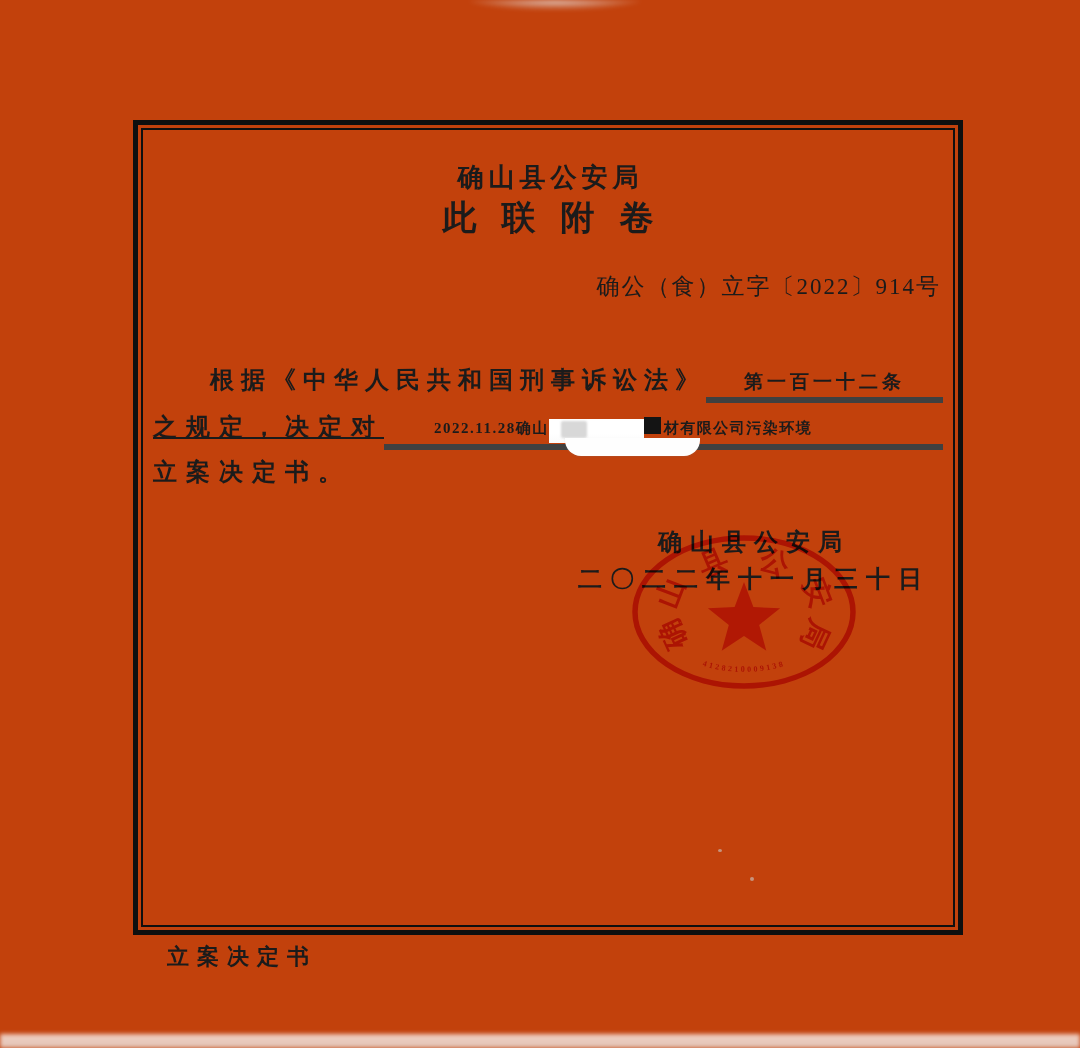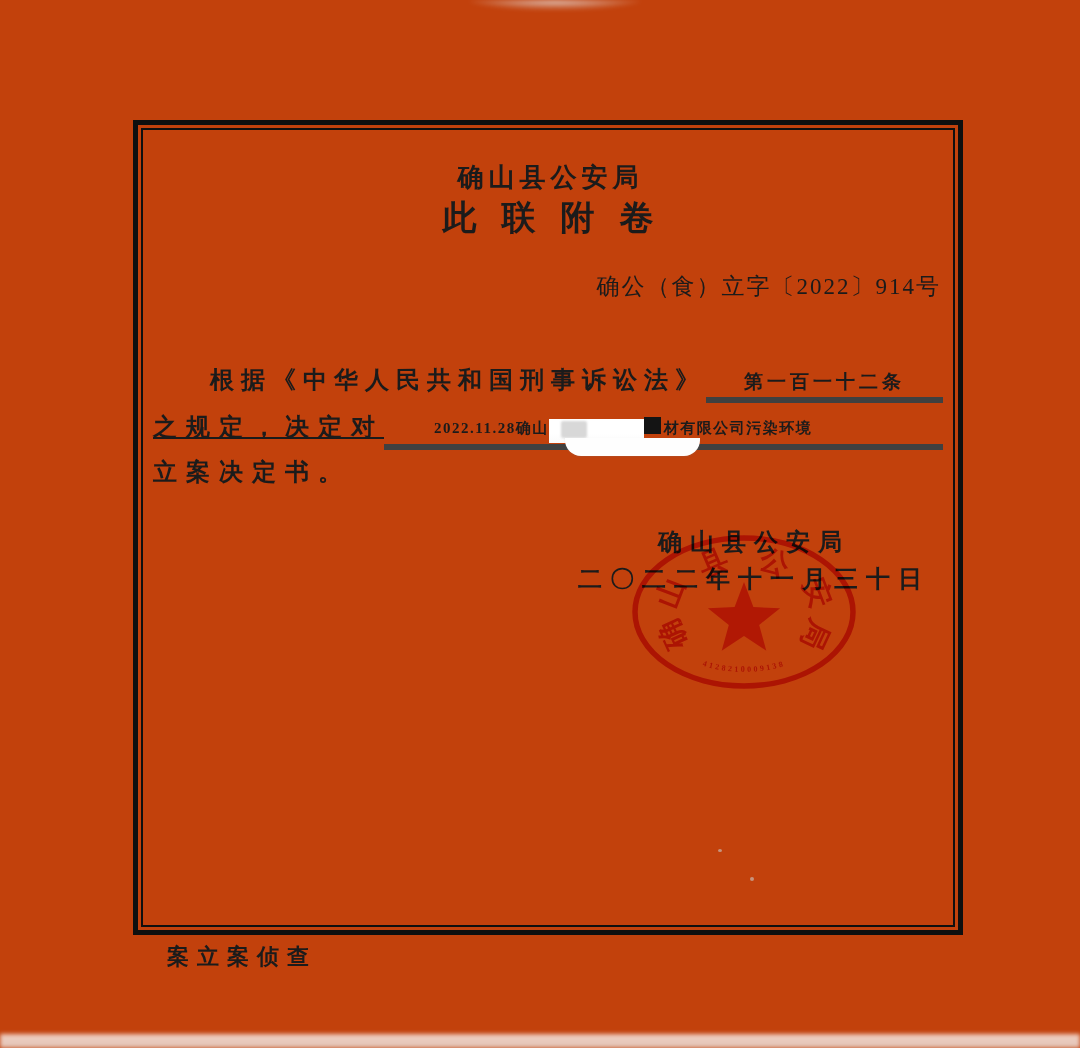--- a/index.html
+++ b/index.html
@@ -188,20 +188,20 @@
     <text x="89.1" y="36.3" transform="rotate(-23 89.1 36.3)" text-anchor="middle" dominant-baseline="central" font-size="29" font-weight="bold" fill="#e03c22">县</text>
     <text x="150.9" y="36.3" transform="rotate(23 150.9 36.3)" text-anchor="middle" dominant-baseline="central" font-size="29" font-weight="bold" fill="#e03c22">公</text>
     <text x="193.8" y="66.7" transform="rotate(69 193.8 66.7)" text-anchor="middle" dominant-baseline="central" font-size="29" font-weight="bold" fill="#e03c22">安</text>
     <text x="191.6" y="108.8" transform="rotate(115 191.6 108.8)" text-anchor="middle" dominant-baseline="central" font-size="29" font-weight="bold" fill="#e03c22">局</text>
     <path id="serialArc" d="M 60.9 132 A 92 60 0 0 0 179.1 132" fill="none" stroke="none"></path>
     <text font-size="8" font-weight="bold" fill="#e03c22" letter-spacing="2.5" text-anchor="middle">
       <textPath href="#serialArc" startOffset="50%">4128210009138</textPath>
     </text>
   </svg>
 
-  <div class="footer-note">案立案侦查</div>
+  <div class="footer-note">立案决定书</div>
 
   <div class="speck s1"></div>
   <div class="speck s2"></div>
 
   <div class="smudge-bottom"></div>
 
 </div>
 
 </body></html>

